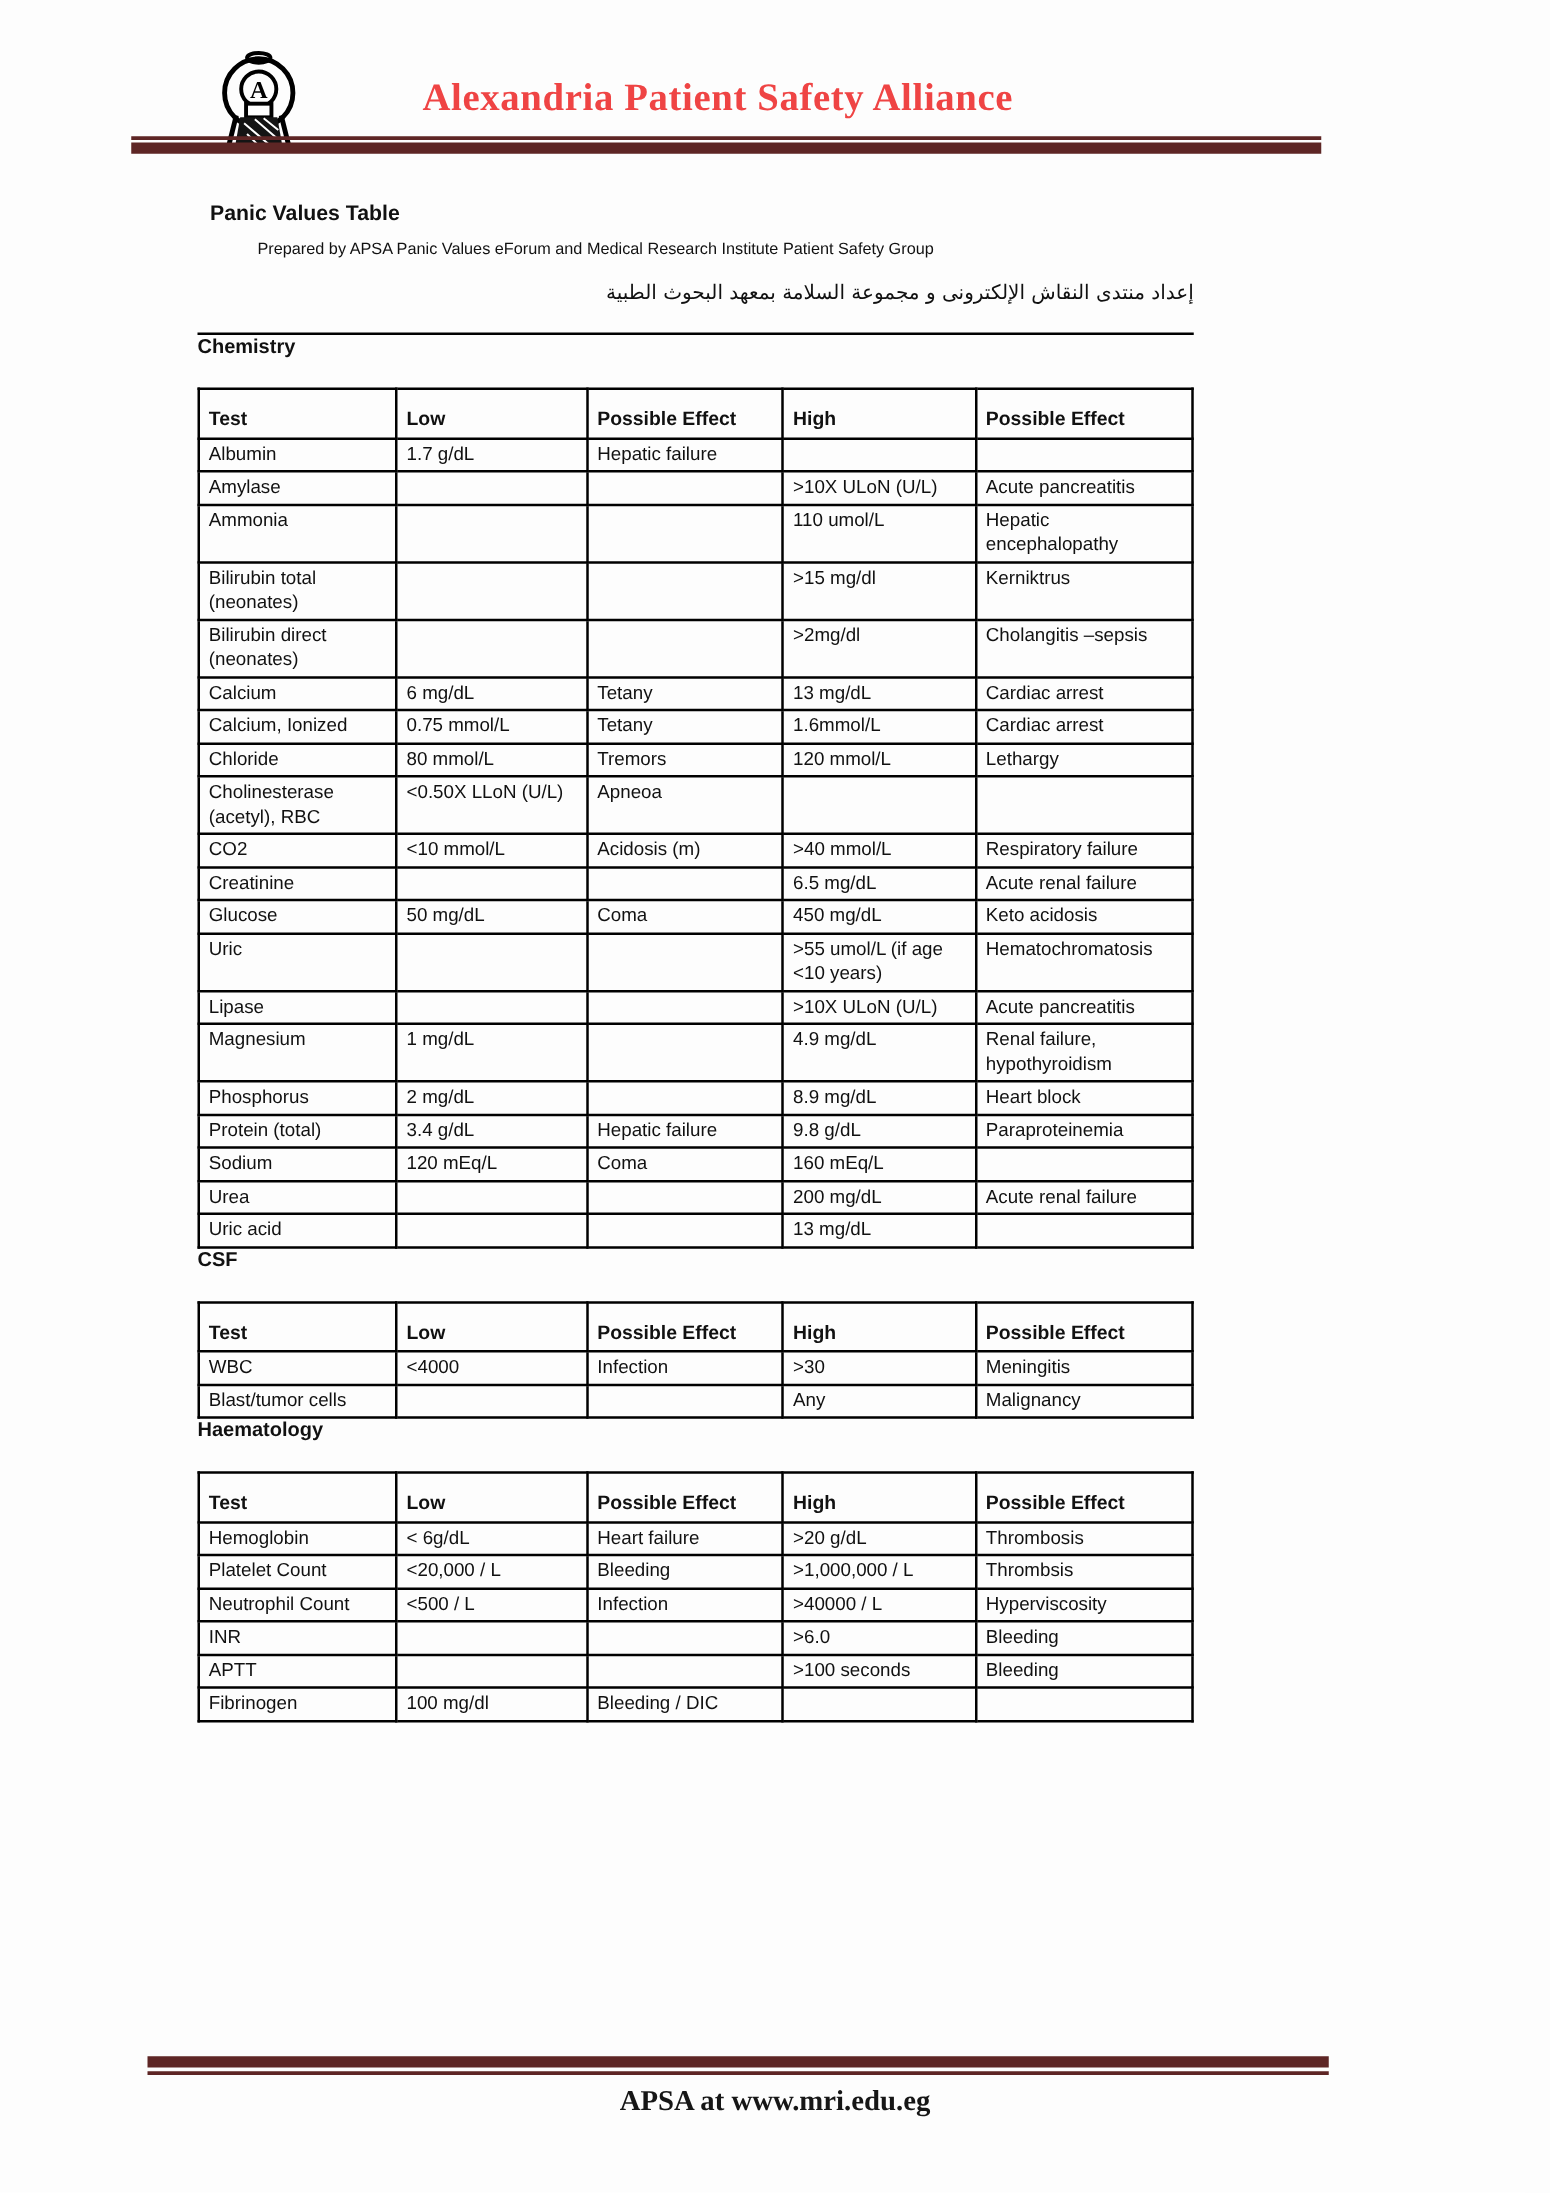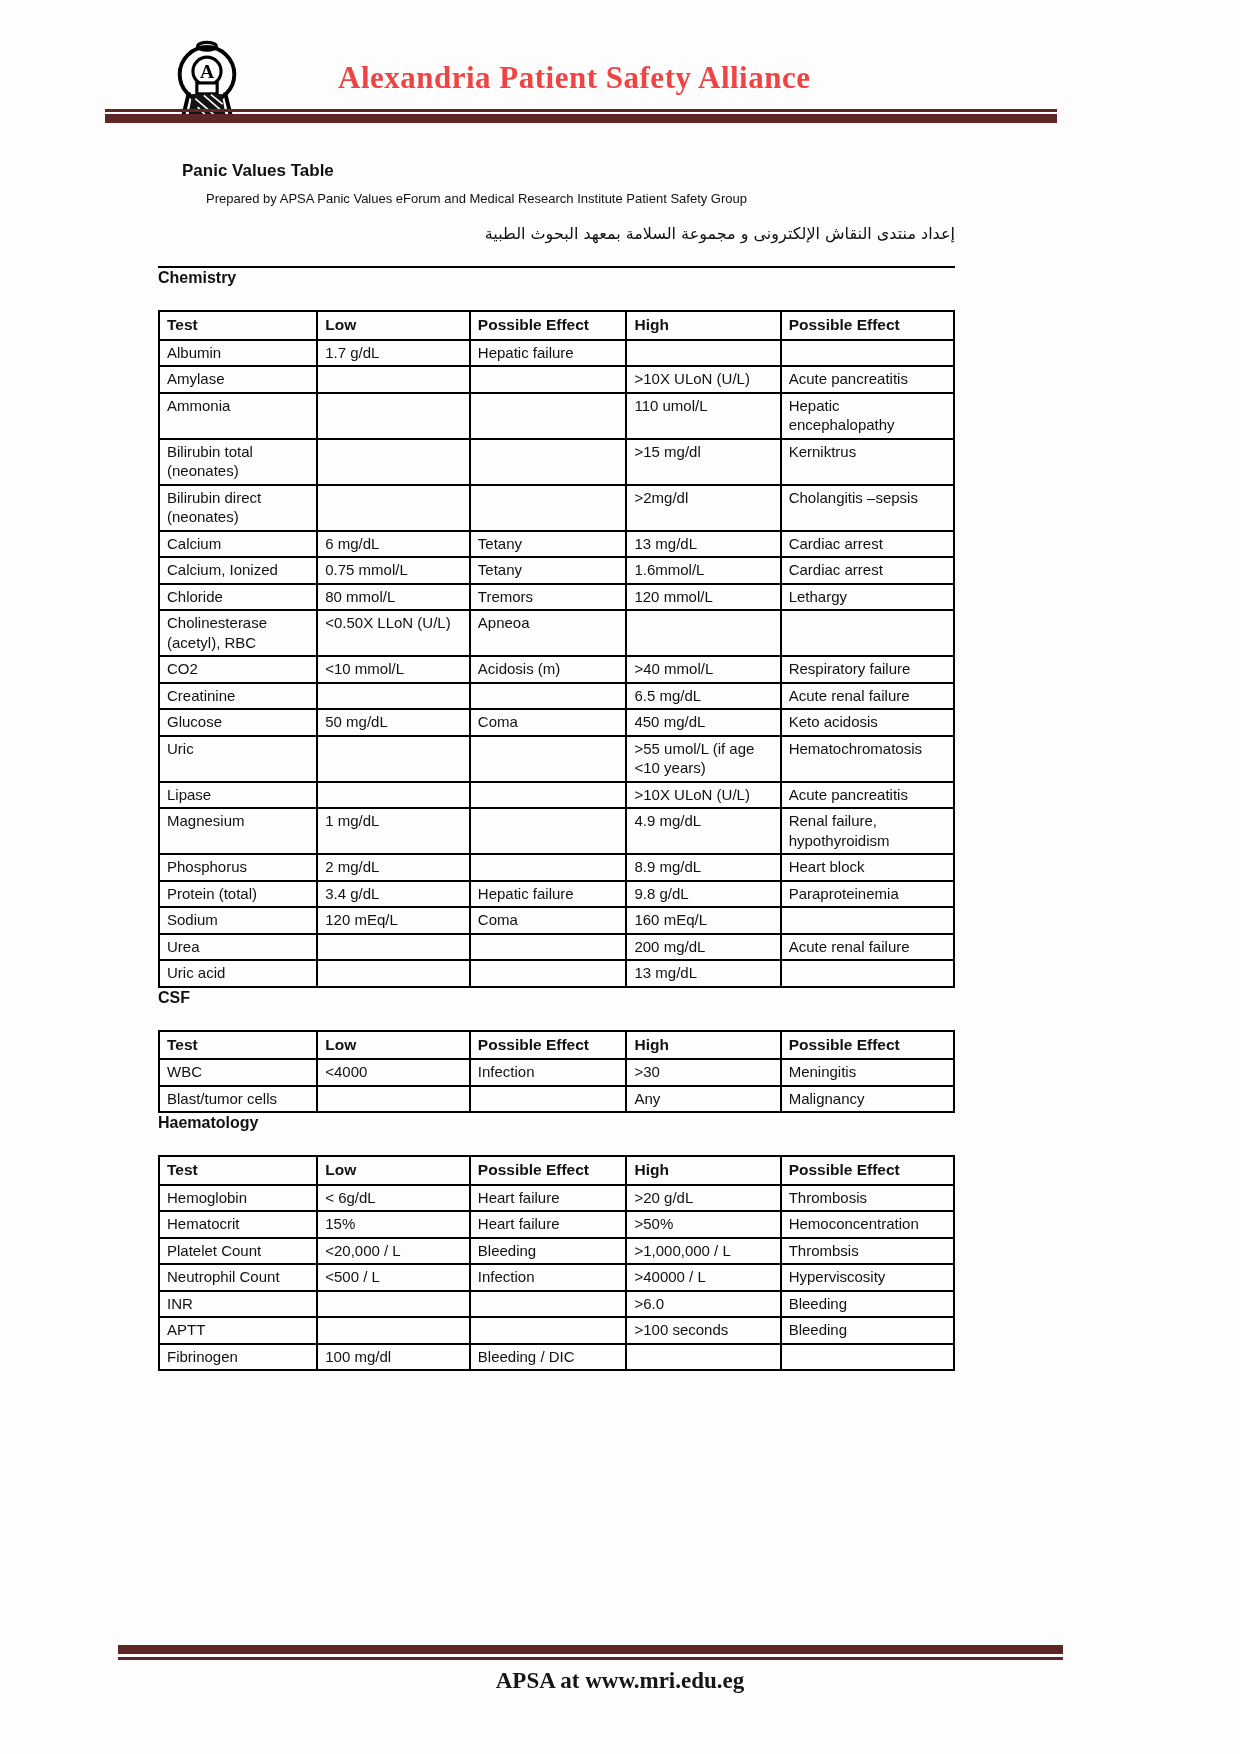--- a/index.html
+++ b/index.html
@@ -20,40 +20,40 @@
     position:absolute; left:338px; top:60px;
     font-family:"Liberation Serif", serif;
     font-size:31px; font-weight:700; letter-spacing:0.5px; color:#ef4444;
     white-space:nowrap;
   }
   .hdr-thin  { position:absolute; left:105px; top:109px; width:952px; height:3px; }
   .hdr-thick { position:absolute; left:105px; top:114px; width:952px; height:9px; }
 
   
   .content { position:absolute; left:158px; top:160px; width:797px; }
-  .doc-title { font-size:17px; font-weight:bold; line-height:22px; margin-left:24px; }
+  .doc-title { font-size:17px; font-weight:bold; line-height:22px; margin-left:10px; }
   .doc-subtitle { font-size:13px; line-height:21px; margin:6px 0 0 48px; }
   .doc-subtitle-ar { font-size:16px; line-height:21px; margin-top:14px; text-align:right; direction:rtl;
                      font-family:"DejaVu Sans", sans-serif; }
   .rule { height:2px; background:#000; margin-top:22px; }
 
   .section-heading { font-size:16px; font-weight:bold; line-height:20px; }
 
   table.panic-table {
     width:100%; border-collapse:collapse; margin-top:22px;
     table-layout:fixed;
   }
   .panic-table th, .panic-table td {
     border:2px solid #000;
     font-size:15px; line-height:19.5px;
     padding:2px 7px 3px 7px;
     vertical-align:top; text-align:left;
     overflow:hidden;
   }
-  .panic-table th { font-size:15.5px; font-weight:bold; padding-top:3px; padding-bottom:4px; }
+  .panic-table th { font-size:15.5px; font-weight:bold; padding-top:14px; padding-bottom:4px; }
   .panic-table th:nth-child(1), .panic-table td:nth-child(1){ width:19.9%; }
   .panic-table th:nth-child(2), .panic-table td:nth-child(2){ width:19.2%; }
   .panic-table th:nth-child(3), .panic-table td:nth-child(3){ width:19.7%; }
   .panic-table th:nth-child(4), .panic-table td:nth-child(4){ width:19.4%; }
   .panic-table th:nth-child(5), .panic-table td:nth-child(5){ width:21.8%; }
 
   
   .ftr-thick { position:absolute; left:118px; top:1645px; width:945px; height:9px; }
   .ftr-thin  { position:absolute; left:118px; top:1657px; width:945px; height:3px; }
   .footer-text {
@@ -286,27 +286,20 @@
           </thead>
           <tbody>
             <tr>
               <td>Hemoglobin</td>
               <td>&lt; 6g/dL</td>
               <td>Heart failure</td>
               <td>&gt;20 g/dL</td>
               <td>Thrombosis</td>
             </tr>
             <tr>
-              <td>Hematocrit</td>
-              <td>15%</td>
-              <td>Heart failure</td>
-              <td>&gt;50%</td>
-              <td>Hemoconcentration</td>
-            </tr>
-            <tr>
               <td>Platelet Count</td>
               <td>&lt;20,000 / L</td>
               <td>Bleeding</td>
               <td>&gt;1,000,000 / L</td>
               <td>Thrombsis</td>
             </tr>
             <tr>
               <td>Neutrophil Count</td>
               <td>&lt;500 / L</td>
               <td>Infection</td>

